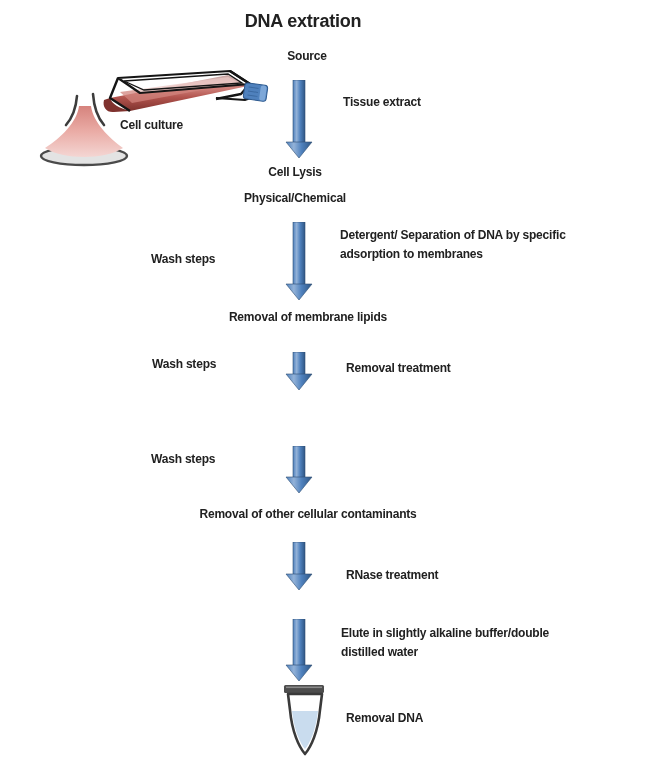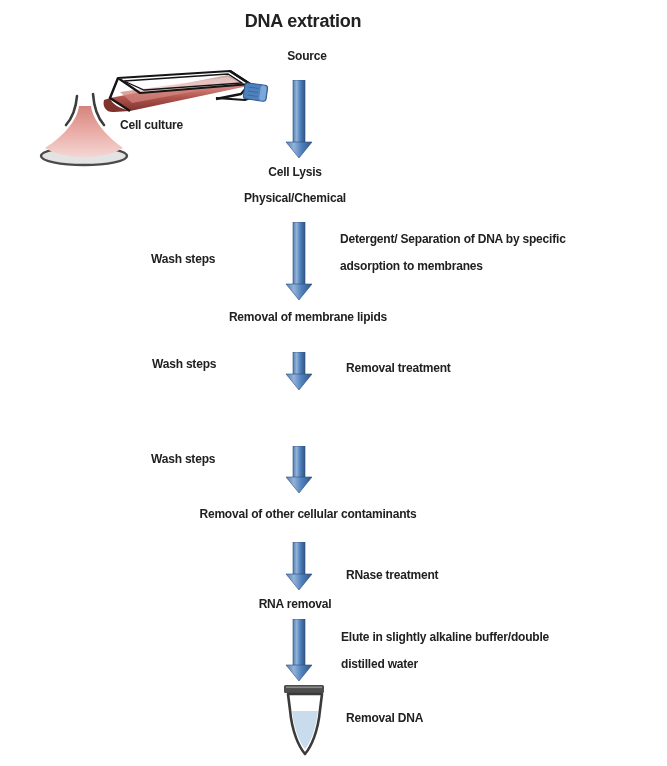--- a/index.html
+++ b/index.html
@@ -13,21 +13,21 @@
   .lbl{
     position:absolute;
     font-size:12px;
     font-weight:600;
     letter-spacing:-0.2px;
     line-height:1.25;
     color:var(--text,#212121);
     white-space:nowrap;
   }
   .center{transform:translateX(-50%);}
-  .wrap{white-space:normal;line-height:27px;}
+  .wrap{white-space:normal;line-height:19px;}
   .title{font-size:18px;}
   .arrow{position:absolute;left:285px;}
   svg{display:block;}
 </style>
 </head>
 <body>
 
 <div class="canvas">
 
   <svg width="0" height="0" style="position:absolute" aria-hidden="true">
@@ -113,34 +113,34 @@
         <polygon points="1,32 27,32 14,48" fill="url(#arrowGrad)" stroke="#2f4f73" stroke-width="0.6"></polygon>
       </svg>
   </div>
   <div class="arrow" style="top:619px">
     <svg width="28" height="62" viewBox="0 0 28 62">
         <rect x="8" y="0" width="12" height="47" fill="url(#arrowGrad)" stroke="#2f4f73" stroke-width="0.6"></rect>
         <polygon points="1,46 27,46 14,62" fill="url(#arrowGrad)" stroke="#2f4f73" stroke-width="0.6"></polygon>
       </svg>
   </div>
 
+  <div class="lbl" style="left:343px;top:95px">Tissue extract</div>
   <div class="lbl wrap" style="left:340px;top:226px;width:252px">Detergent/ Separation of DNA by specific adsorption to membranes</div>
   <div class="lbl" style="left:346px;top:361px">Removal treatment</div>
   <div class="lbl" style="left:346px;top:568px">RNase treatment</div>
   <div class="lbl wrap" style="left:341px;top:624px;width:240px">Elute in slightly alkaline buffer/double distilled water</div>
 
   <div class="lbl" style="left:151px;top:252px">Wash steps</div>
   <div class="lbl" style="left:152px;top:357px">Wash steps</div>
   <div class="lbl" style="left:151px;top:452px">Wash steps</div>
 
   <div class="lbl center" style="left:295px;top:165px">Cell Lysis</div>
   <div class="lbl center" style="left:295px;top:191px">Physical/Chemical</div>
   <div class="lbl center" style="left:308px;top:310px">Removal of membrane lipids</div>
   <div class="lbl center" style="left:308px;top:507px">Removal of other cellular contaminants</div>
-  <div class="lbl center" style="left:295px;top:597px">RNA removal</div>
 
   <svg style="position:absolute;left:281px;top:684px" width="48" height="76" viewBox="0 0 48 76">
     <rect x="3" y="1" width="40" height="8" rx="1.5" style="fill:var(--tube-cap-gray,#4d4d4d)"></rect>
     <rect x="5" y="2.5" width="36" height="1.6" fill="#9a9a9a" opacity="0.8"></rect>
     <path d="M7,10 L41,10 L39,26 C37,48 30,63 24,70 C18,63 11,48 9,26 Z" fill="#ffffff" stroke="#3a3a3a" stroke-width="2.6" stroke-linejoin="round"></path>
     <path d="M11,27 L37,27 C35,46 29,59 24,65 C19,59 13,46 11,27 Z" style="fill:var(--tube-liquid-blue,#c9dcee)"></path>
   </svg>
 
   <div class="lbl" style="left:346px;top:711px">Removal DNA</div>
 

